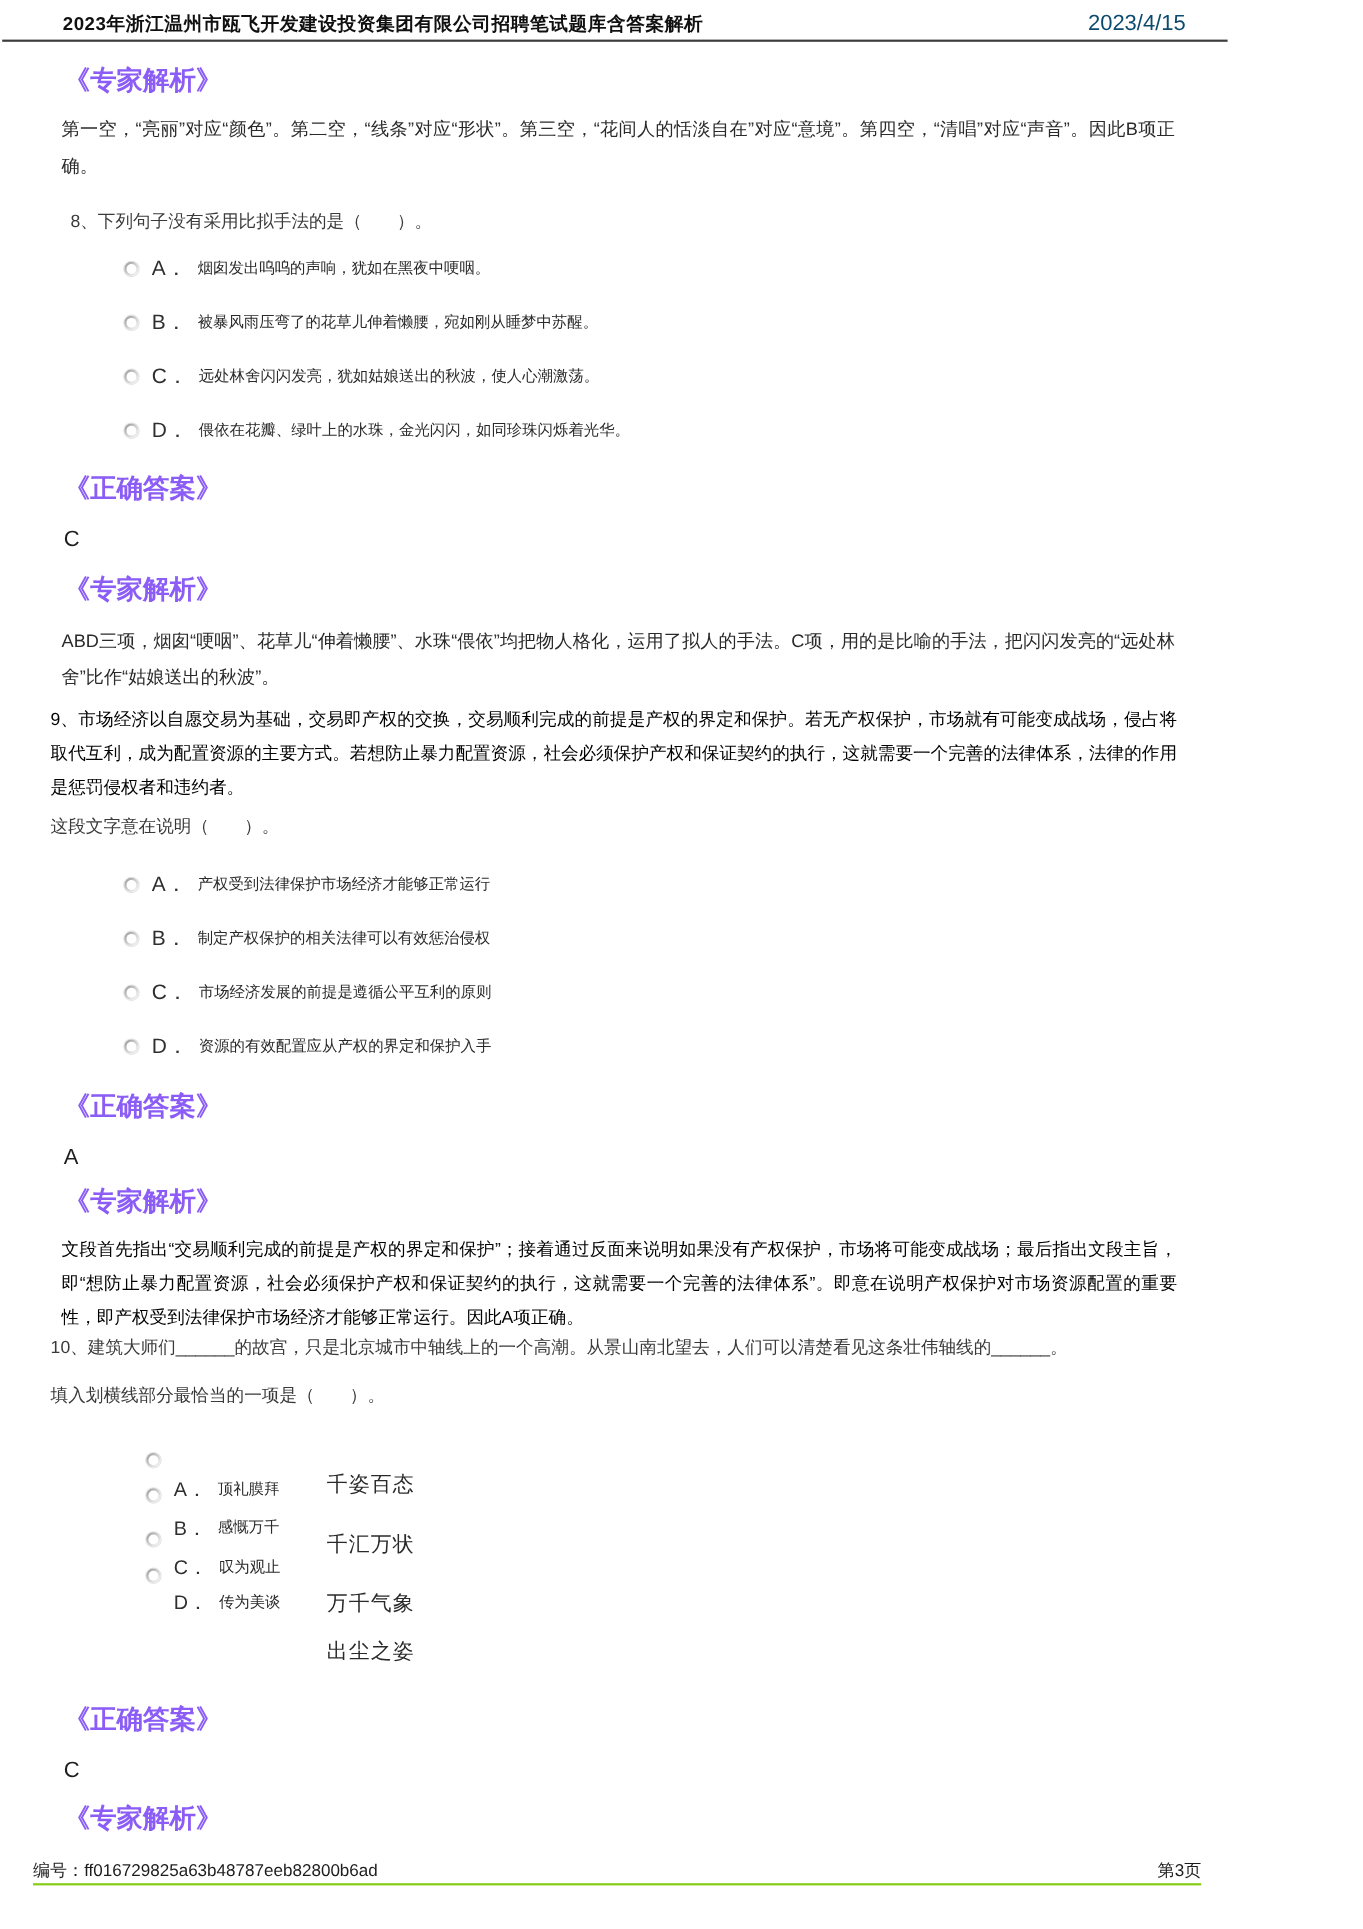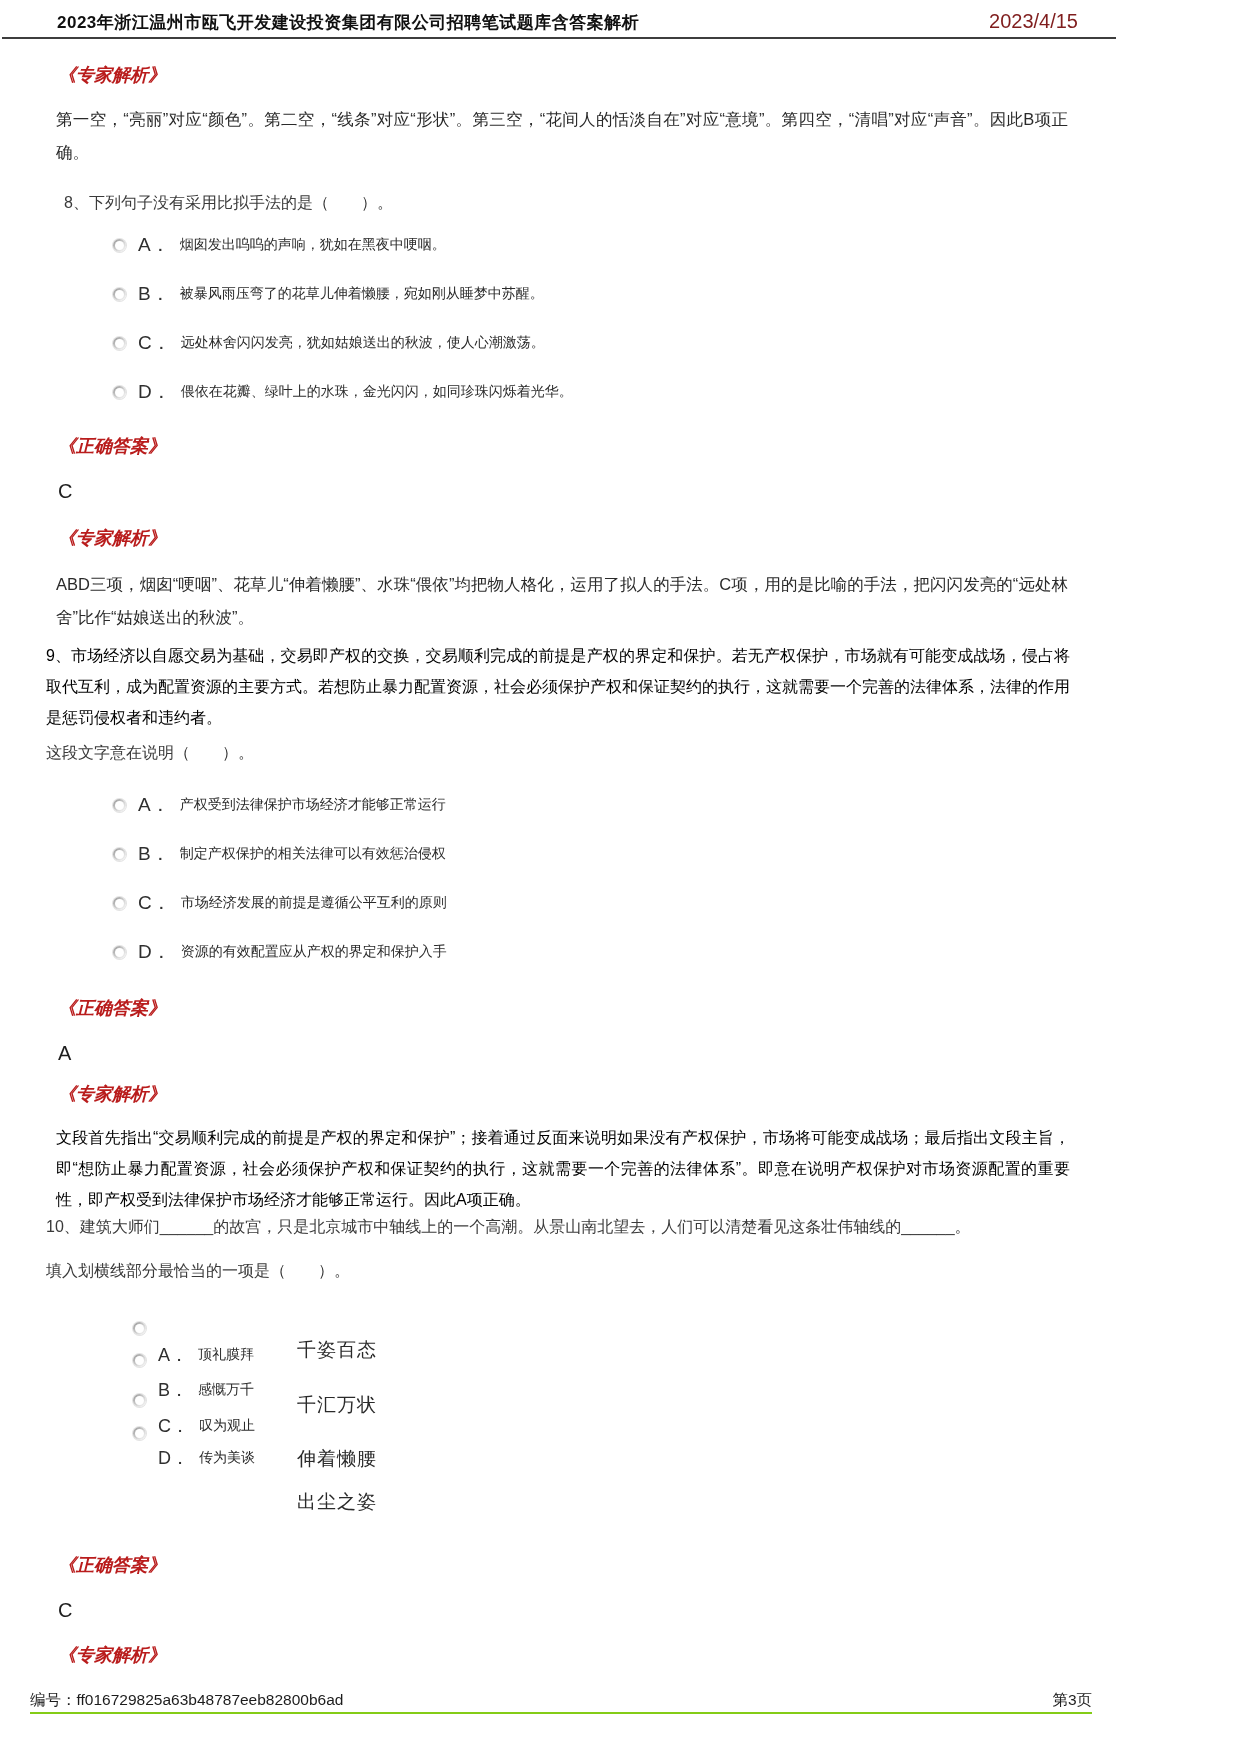--- a/index.html
+++ b/index.html
@@ -6,24 +6,24 @@
   .page{
     width:1118px;height:1754px;position:relative;background:#fff;overflow:hidden;
     font-family:"Liberation Sans","DejaVu Sans",sans-serif;color:#222;
   }
   
   .header{
     display:flex;justify-content:space-between;align-items:baseline;
     padding:10px 38px 3px 55px;margin:0 2px;border-bottom:2px solid #3d3d3d;
   }
   .header-title{font-size:17px;font-weight:bold;color:#101010;letter-spacing:0.5px;}
-  .header-date{font-size:20px;color:#7f1d1d;}
+  .header-date{font-size:20px;color:#0c4a6e;}
   
   .main{padding:0 48px 0 46px;}
-  .sec-label{font-size:18px;font-weight:bold;color:#b91c1c;margin-top:24px;line-height:24px;padding-left:12px;font-style:italic;}
+  .sec-label{font-size:24px;font-weight:bold;color:#8b5cf6;margin-top:24px;line-height:24px;padding-left:12px;}
   .para{font-size:16.5px;line-height:33px;color:#2a2a2a;text-align:justify;margin-top:16px;padding-left:10px;padding-right:2px;}
   .q-stem{font-size:16px;color:#3a3a3a;margin-top:22px;line-height:24px;}
   .q-stem.pl18{padding-left:18px;}
   .q-para{font-size:16px;line-height:31px;color:#000000;text-align:justify;margin-top:6px;}
   .options{margin-top:16px;padding-left:67px;}
   .opt-row{display:flex;align-items:center;height:28px;margin-bottom:21px;}
   .radio{
     width:13px;height:13px;border-radius:50%;flex:none;position:relative;
     background:linear-gradient(135deg,#8f8f8f 0%,#c9c9c9 45%,#ffffff 100%);
     box-shadow:0 0 0 1px #e3e3e3;
@@ -142,21 +142,21 @@
         <span class="opt-letter">C．</span>
         <span class="opt-text">叹为观止</span>
       </div>
       <div class="q10-opt" style="top:131px;">
         <span class="opt-letter">D．</span>
         <span class="opt-text">传为美谈</span>
       </div>
 
       <span class="q10-col2" style="top:22px;">千姿百态</span>
       <span class="q10-col2" style="top:77px;">千汇万状</span>
-      <span class="q10-col2" style="top:131px;">伸着懒腰</span>
+      <span class="q10-col2" style="top:131px;">万千气象</span>
       <span class="q10-col2" style="top:174px;">出尘之姿</span>
     </div>
 
     <div class="sec-label mt26">《正确答案》</div>
     <div class="answer-letter">C</div>
     <div class="sec-label mt20">《专家解析》</div>
 
   </div>
 
   <div class="footer">

